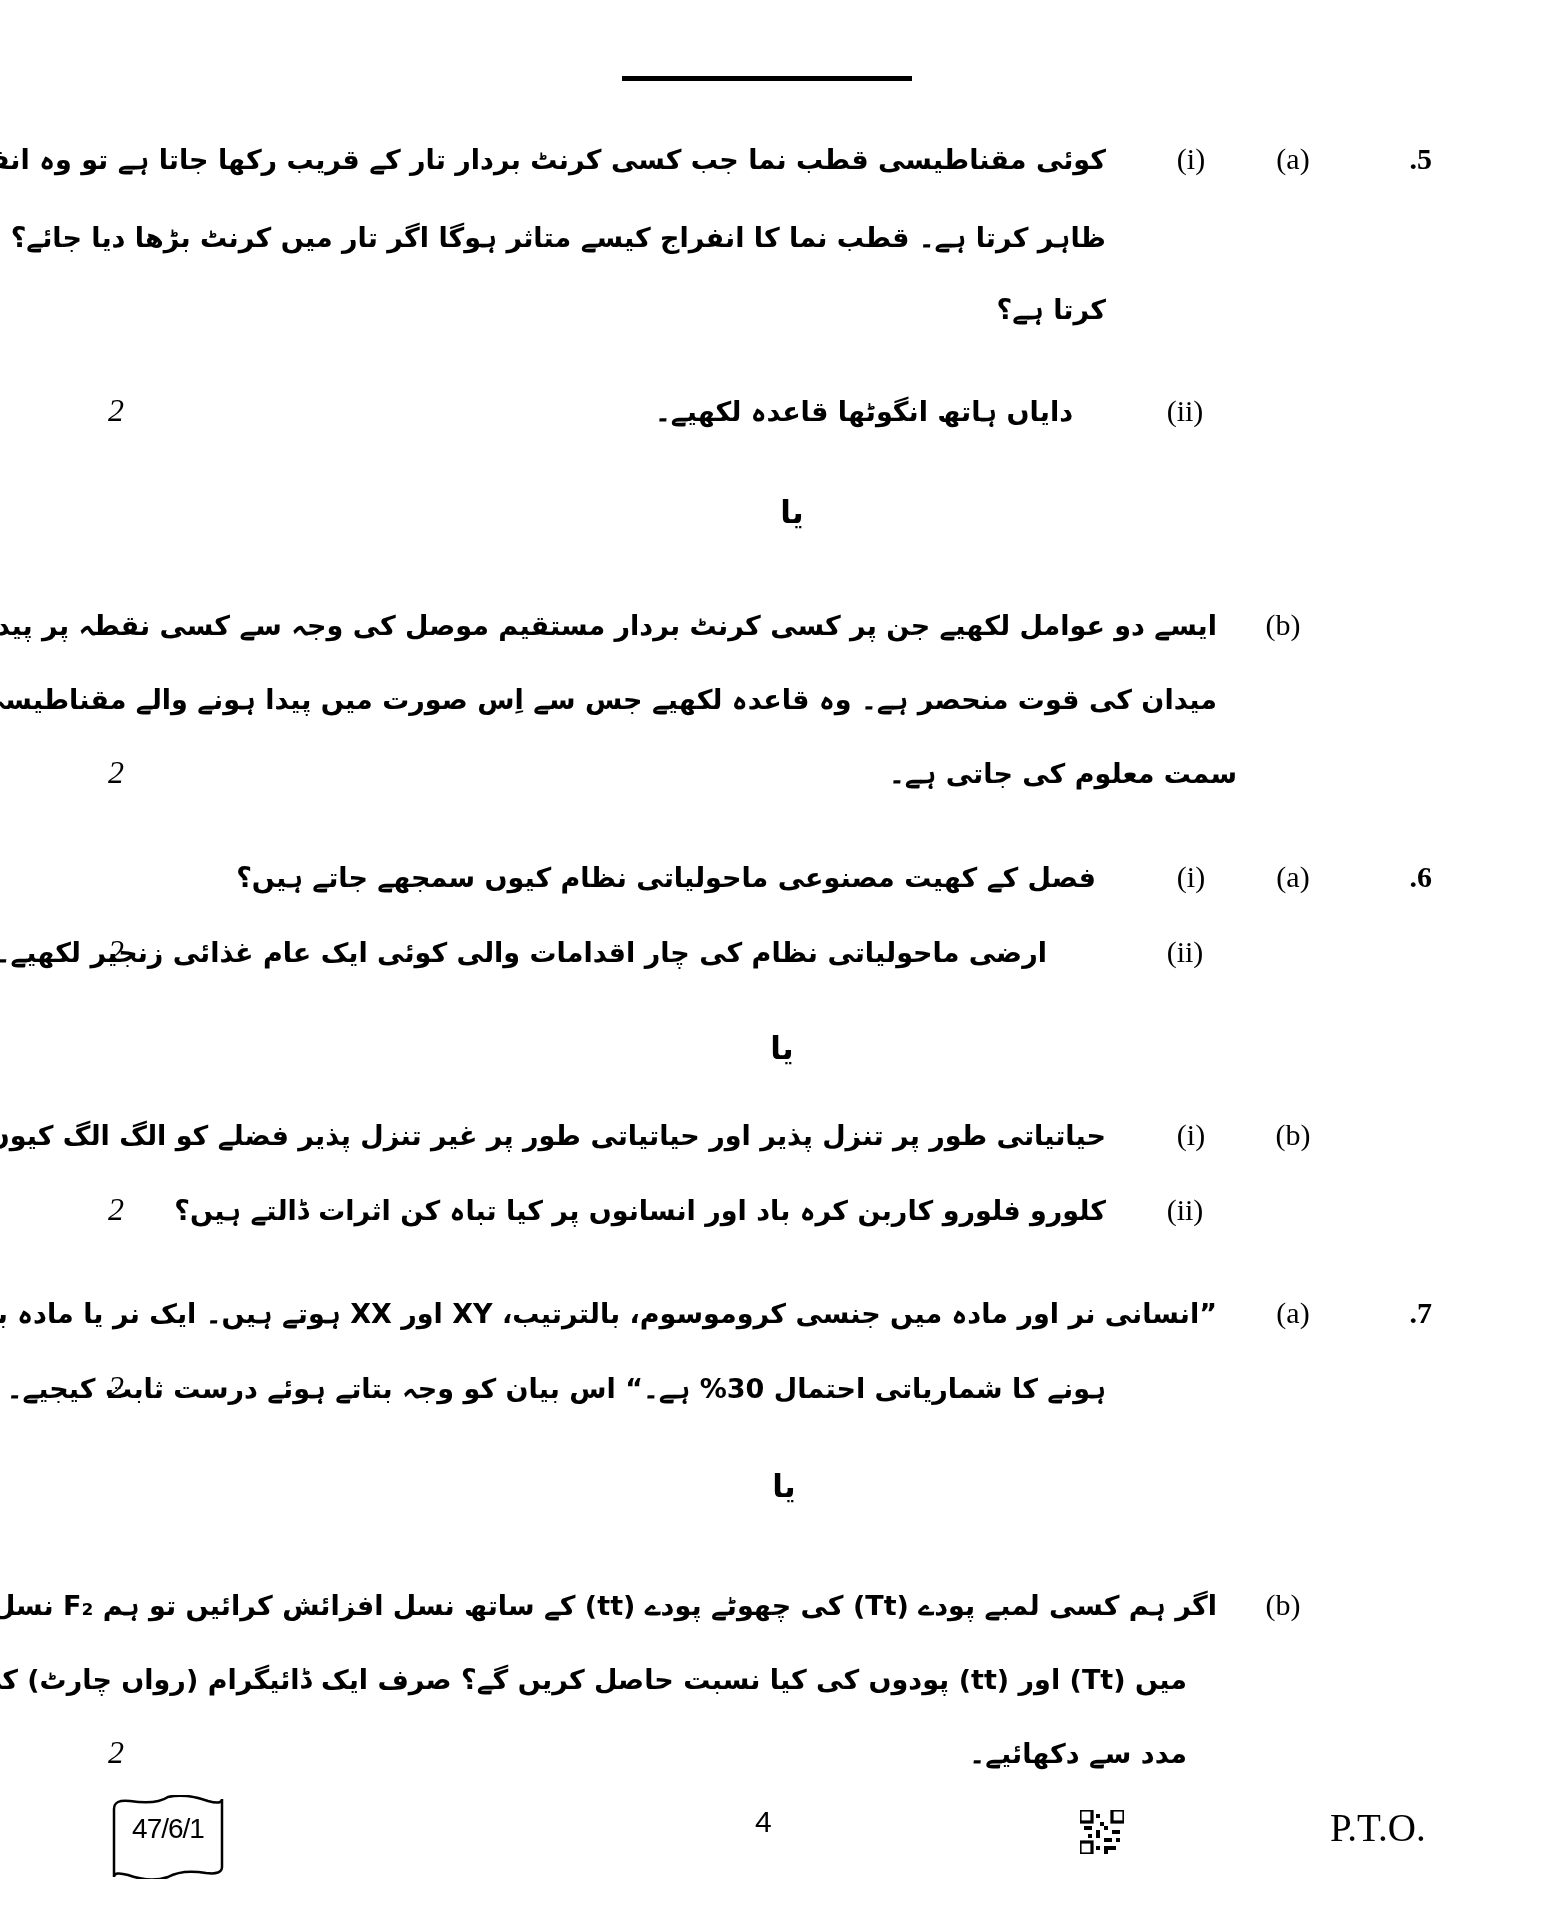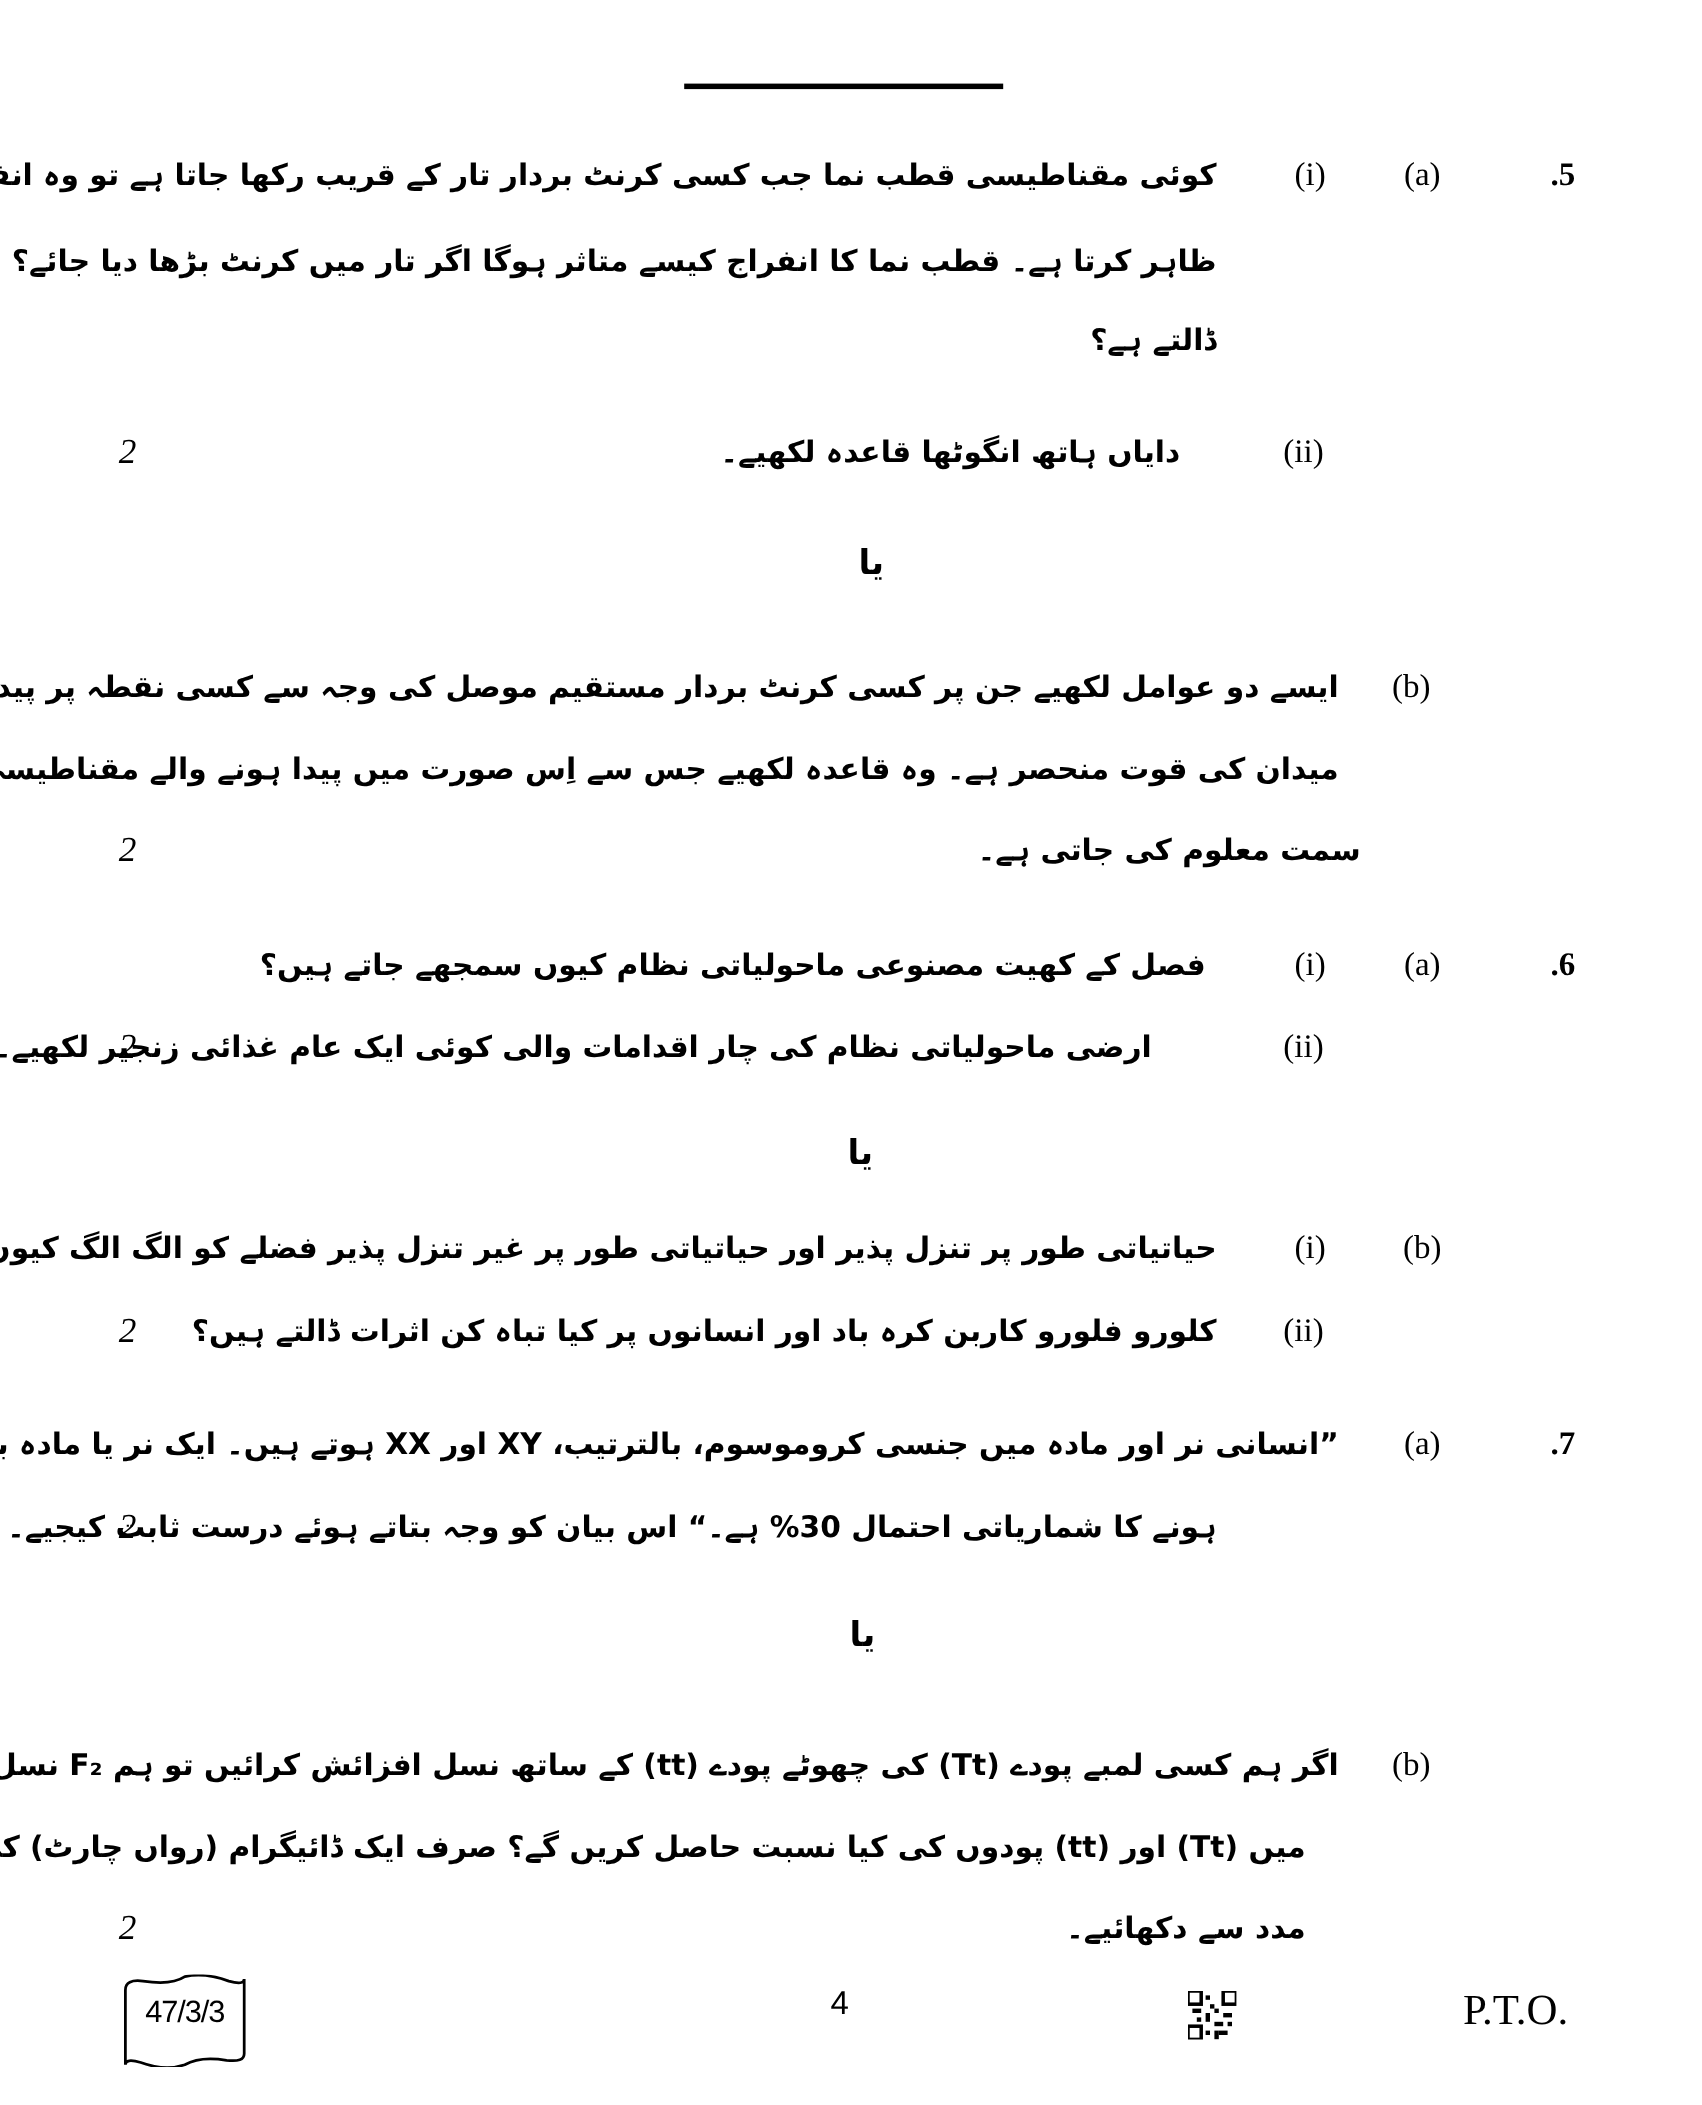--- a/index.html
+++ b/index.html
@@ -24,21 +24,21 @@
 </head>
 <body>
 
 <div class="abs rule"></div>
 
 <div class="abs qnum" style="left:1382px;top:142px;">.5</div>
 <div class="abs lbl" style="left:1258px;top:142px;">(a)</div>
 <div class="abs lbl" style="left:1156px;top:142px;">(i)</div>
 <div class="abs ur" style="right:441px;top:140px;">کوئی مقناطیسی قطب نما جب کسی کرنٹ بردار تار کے قریب رکھا جاتا ہے تو وہ انفراج</div>
 <div class="abs ur" style="right:441px;top:218px;">ظاہر کرتا ہے۔ قطب نما کا انفراج کیسے متاثر ہوگا اگر تار میں کرنٹ بڑھا دیا جائے؟ یہ کیا نشاندہی</div>
-<div class="abs ur" style="right:441px;top:290px;">ڈالتے ہے؟</div>
+<div class="abs ur" style="right:441px;top:290px;">کرتا ہے؟</div>
 
 <div class="abs lbl" style="left:1150px;top:394px;">(ii)</div>
 <div class="abs ur" style="right:474px;top:392px;">دایاں ہاتھ انگوٹھا قاعدہ لکھیے۔</div>
 <div class="abs marks" style="top:392px;">2</div>
 
 <div class="abs ya" style="left:752px;top:494px;">یا</div>
 
 <div class="abs lbl" style="left:1248px;top:608px;">(b)</div>
 <div class="abs ur" style="right:330px;top:606px;">ایسے دو عوامل لکھیے جن پر کسی کرنٹ بردار مستقیم موصل کی وجہ سے کسی نقطہ پر پیدا ہونے والے مقناطیسی</div>
 <div class="abs ur" style="right:330px;top:680px;">میدان کی قوت منحصر ہے۔ وہ قاعدہ لکھیے جس سے اِس صورت میں پیدا ہونے والے مقناطیسی میدان کی</div>
@@ -73,21 +73,21 @@
 <div class="abs lbl" style="left:1248px;top:1588px;">(b)</div>
 <div class="abs ur" style="right:330px;top:1586px;">اگر ہم کسی لمبے پودے (Tt) کی چھوٹے پودے (tt) کے ساتھ نسل افزائش کرائیں تو ہم F₂ نسل</div>
 <div class="abs ur" style="right:360px;top:1660px;">میں (Tt) اور (tt) پودوں کی کیا نسبت حاصل کریں گے؟ صرف ایک ڈائیگرام (رواں چارٹ) کی</div>
 <div class="abs ur" style="right:360px;top:1734px;">مدد سے دکھائیے۔</div>
 <div class="abs marks" style="top:1734px;">2</div>
 
 <div class="abs footer-code">
   <svg width="116" height="84" viewBox="0 0 116 84">
     <path d="M4 14 Q4 4 20 6 Q46 10 58 2 Q76 -2 98 6 Q112 10 112 4 L112 72 Q112 80 96 78 Q72 74 58 82 Q40 88 18 80 Q4 76 4 82 Z" fill="none" stroke="#000" stroke-width="2.5"></path>
   </svg>
-  <span>47/3/3</span>
+  <span>47/6/1</span>
 </div>
 <div class="abs pageno">4</div>
 <div class="abs qr">
   <svg width="44" height="44" viewBox="0 0 11 11">
     <rect x="0" y="0" width="3" height="3" fill="none" stroke="#000" stroke-width="0.8"></rect>
     <rect x="8" y="0" width="3" height="3" fill="none" stroke="#000" stroke-width="0.8"></rect>
     <rect x="0" y="8" width="3" height="3" fill="none" stroke="#000" stroke-width="0.8"></rect>
     <rect x="4" y="1" width="1" height="1"></rect>
       <rect x="5" y="3" width="1" height="1"></rect>
     <rect x="1" y="4" width="2" height="1"></rect>

